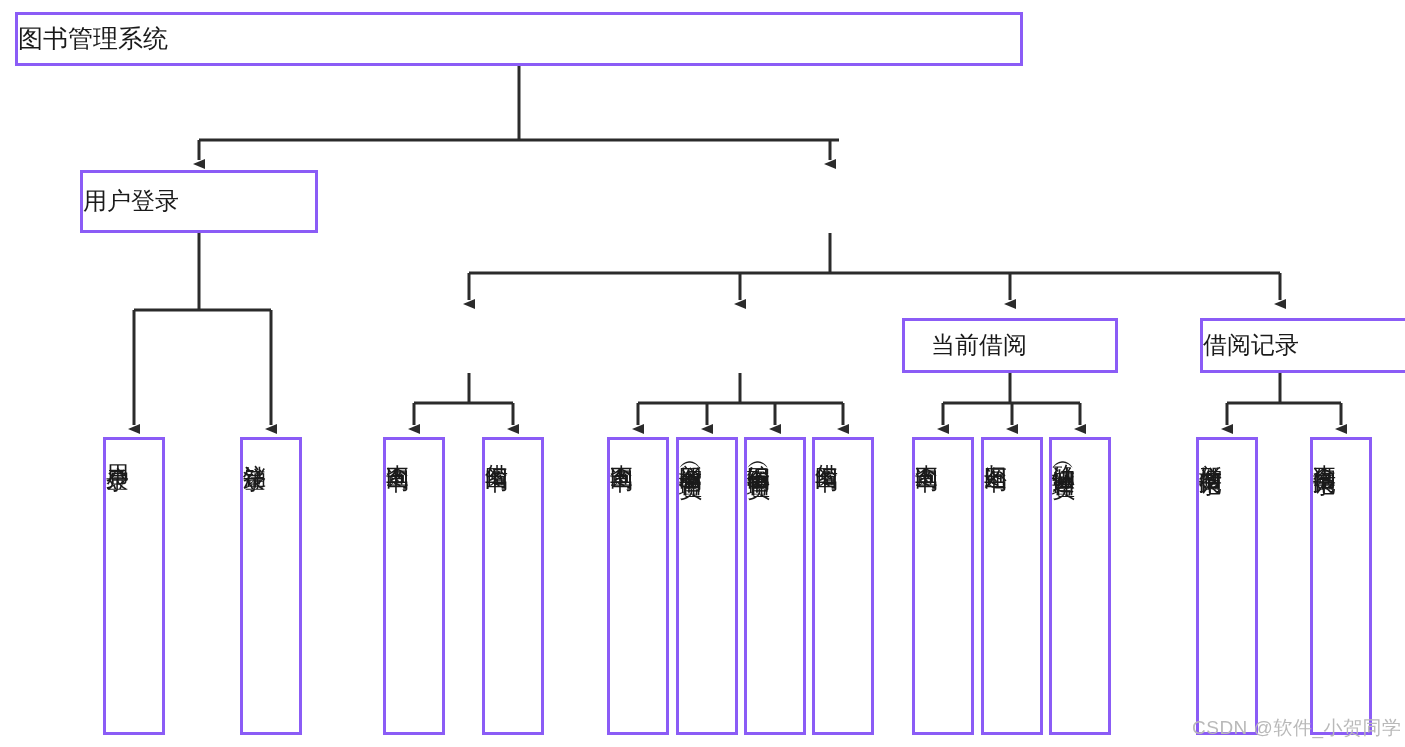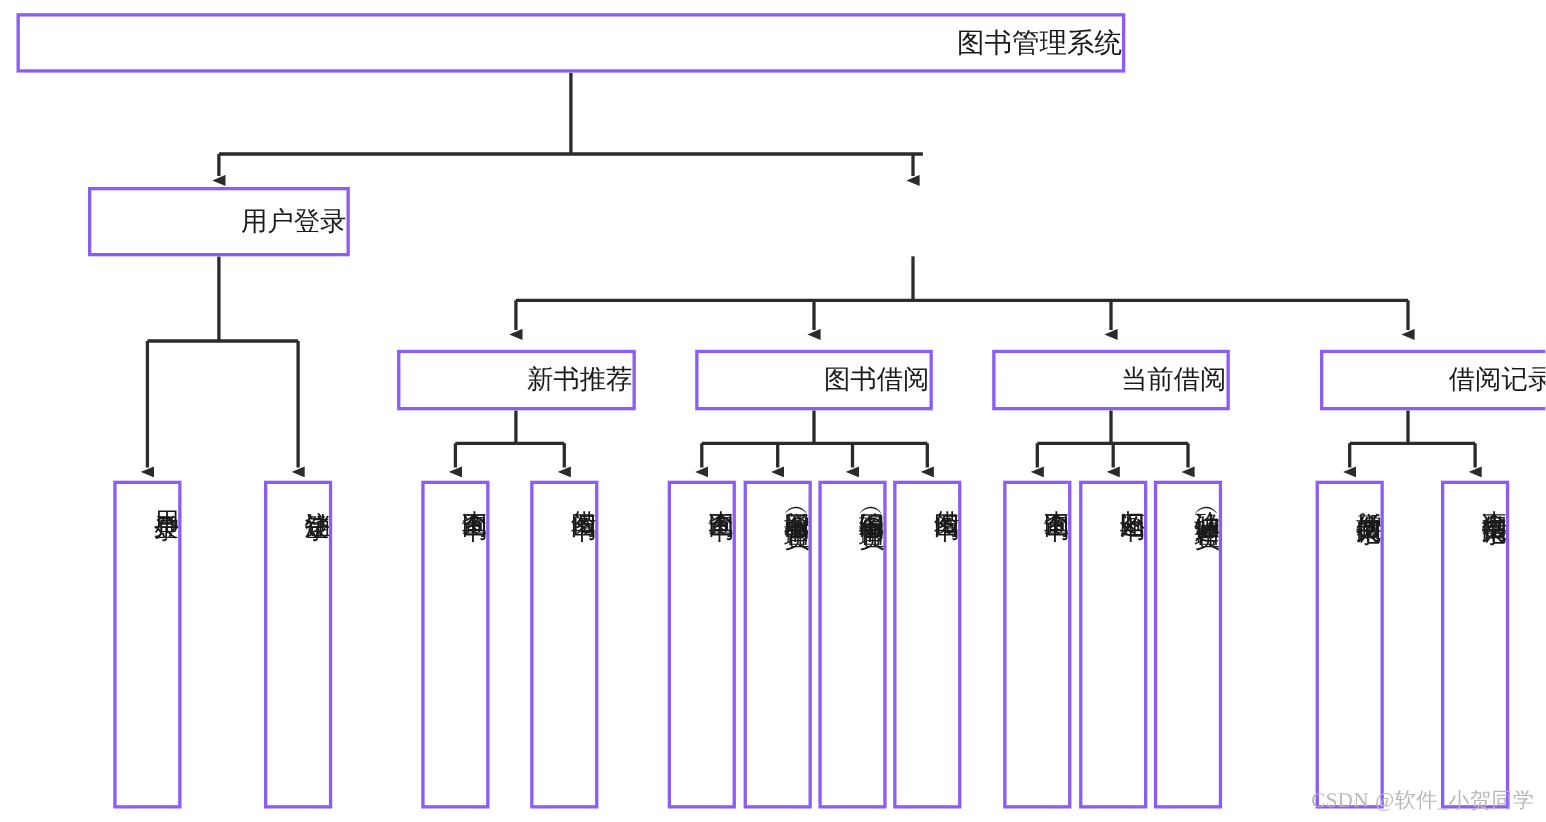--- a/index.html
+++ b/index.html
@@ -22,21 +22,21 @@
     height:747px;
     pointer-events:none;
   }
   .node{
     position:absolute;
     box-sizing:border-box;
     background:#ffffff;
     border:3px solid #8b5cf6;
     display:flex;
     align-items:center;
-    justify-content:flex-end;
+    justify-content:flex-start;
     color:#1a1a1a;
   }
   .node.root{
     border-width:3px;
   }
   .node .lbl{
     display:block;
     text-align:center;
     line-height:1.05;
     letter-spacing:0px;
@@ -62,21 +62,21 @@
     letter-spacing:2px;
     white-space:normal;
     text-align:start;
   }
   .watermark{
     position:absolute;
     color:#b9b9b9;
     font-size:19px;
     white-space:nowrap;
     letter-spacing:0.5px;
-    font-family:Liberation Serif, serif;
+    font-family:Liberation Sans, sans-serif;
   }
 </style>
 </head>
 <body>
 
 <div id="canvas">
 
   <svg id="edges" viewBox="0 0 1405 747" width="1405" height="747" xmlns="http://www.w3.org/2000/svg">
     <defs>
       <marker id="arrow" markerWidth="10" markerHeight="12" refX="1" refY="6" orient="auto" markerUnits="userSpaceOnUse">
@@ -128,27 +128,21 @@
   </svg>
 
   <div class="node root h" style="left:15px;top:12px;width:1008px;height:54px;">
     <span class="lbl">图书管理系统</span>
   </div>
 
   <div class="node h" style="left:80px;top:170px;width:238px;height:63px;">
     <span class="lbl">用户登录</span>
   </div>
 
-  <div class="node h" style="left:361px;top:318px;width:217px;height:55px;">
-    <span class="lbl">新书推荐</span>
-  </div>
-  <div class="node h" style="left:632px;top:318px;width:216px;height:55px;">
-    <span class="lbl">图书借阅</span>
-  </div>
-  <div class="node h" style="left:902px;top:318px;width:216px;height:55px;">
+  <div class="node h" style="left:902px;top:318px;width:216px;height:55px;padding-left:26px;">
     <span class="lbl">当前借阅</span>
   </div>
   <div class="node h" style="left:1200px;top:318px;width:216px;height:55px;">
     <span class="lbl">借阅记录</span>
   </div>
 
   <div class="node v" style="left:103px;top:437px;width:62px;height:298px;">
     <span class="lbl">用户登录</span>
   </div>
   <div class="node v" style="left:240px;top:437px;width:62px;height:298px;">

